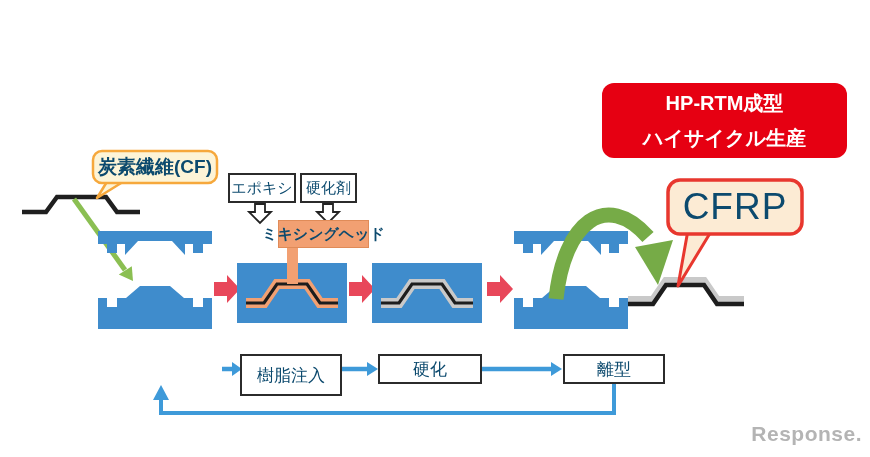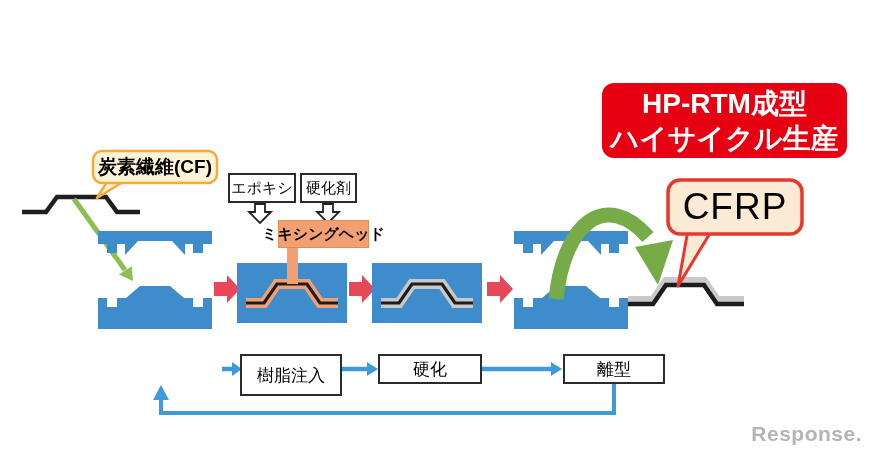--- a/index.html
+++ b/index.html
@@ -2,26 +2,26 @@
 <html><head>
 <meta charset="utf-8">
 <style>
   html,body{margin:0;padding:0;background:#fff;}
   .canvas{
     position:relative;width:870px;height:457px;background:#ffffff;
     font-family:"Liberation Sans",sans-serif;overflow:hidden;
   }
   .canvas svg{position:absolute;left:0;top:0;}
   .txt{position:absolute;display:flex;align-items:center;justify-content:center;
-       color:#000000;white-space:nowrap;box-sizing:border-box;}
+       color:#0c4a6e;white-space:nowrap;box-sizing:border-box;}
   .bubble-cf{font-size:19px;font-weight:bold;}
   .matbox{background:#ffffff;border:2px solid #2b2b2b;font-size:15px;}
   .mixhead{background:#f2a072;border:1px solid #e08b58;font-size:15px;font-weight:bold;margin-left:28px;}
   .banner{background:#e60012;border-radius:12px;flex-direction:column;
-          color:#fff;font-weight:bold;font-size:28px;line-height:35px;}
+          color:#fff;font-weight:bold;font-size:20px;line-height:35px;}
   .cfrp{font-size:37px;font-weight:400;letter-spacing:1px;}
   .step{background:#ffffff;border:2px solid #2b2b2b;font-size:17px;}
   .watermark{color:#b4b4b4;font-size:21px;font-weight:bold;letter-spacing:0.5px;
              justify-content:flex-end;}
 </style>
 </head>
 <body>
 
 <div class="canvas">
 

